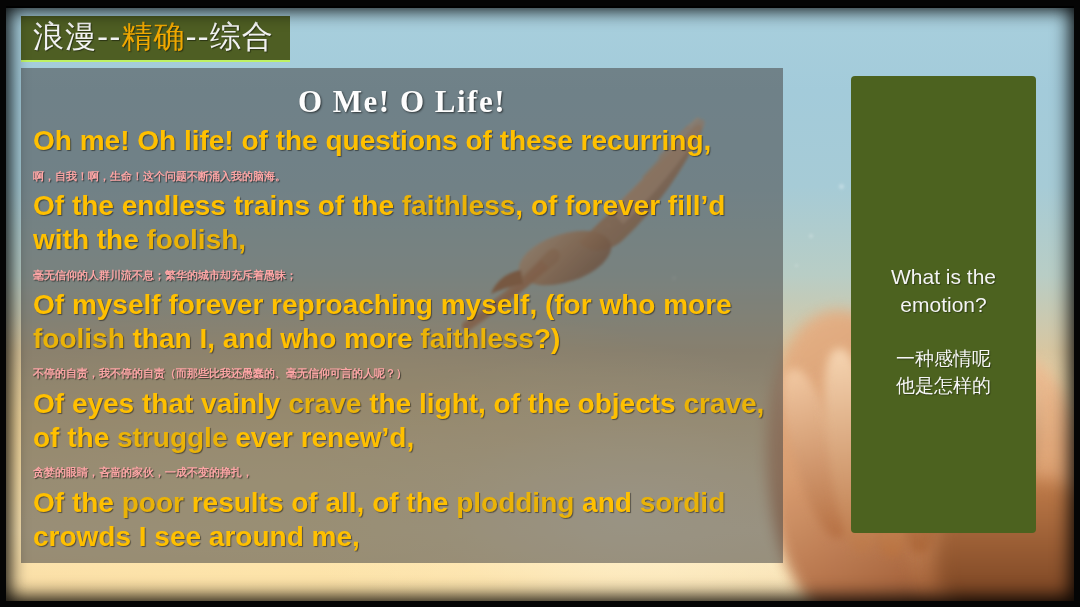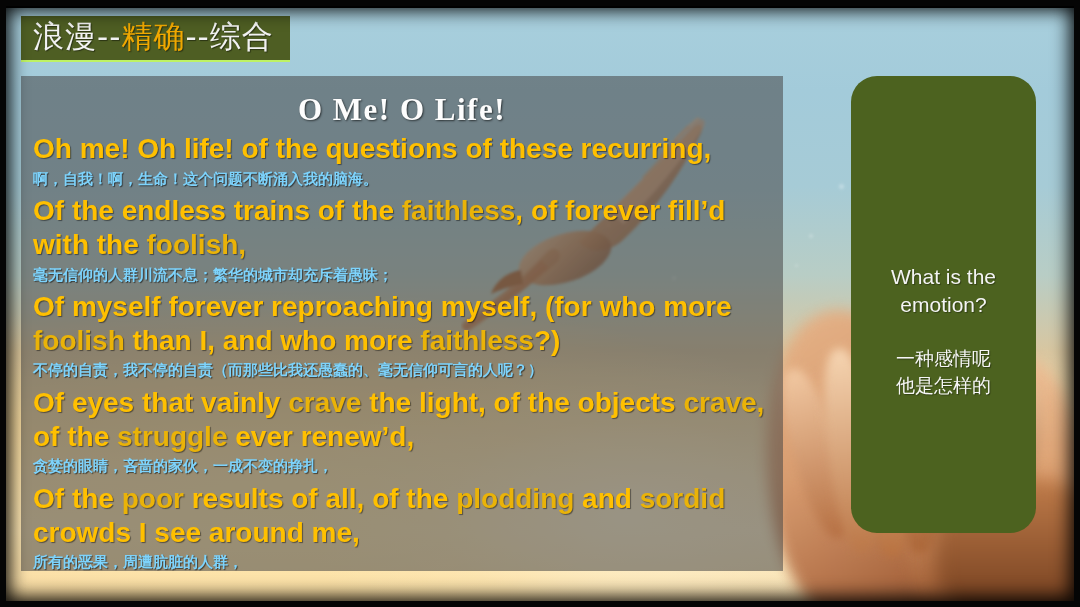--- a/index.html
+++ b/index.html
@@ -62,39 +62,39 @@
   
   .title-bar{position:absolute;left:21px;top:16px;z-index:30;
     background:#4e5e23;padding:3px 16px 6px 12px;
     border-bottom:2px solid #bef264;}
   .title-bar .t{font-size:31px;line-height:1.12;letter-spacing:1px;white-space:nowrap;
     font-family:"DejaVu Sans","Liberation Sans",sans-serif;}
   .tw{color:#f2f2f2;text-shadow:1px 1px 1px rgba(0,0,0,.45);}
   .to{color:#f0a800;text-shadow:1px 1px 1px rgba(0,0,0,.45);}
 
   
-  .poem{position:absolute;left:21px;top:76px;width:762px;height:495px;z-index:25;
+  .poem{position:absolute;left:21px;top:68px;width:762px;height:495px;z-index:25;
     background:rgba(70,70,70,.55);
     padding:0;overflow:hidden;}
   .poem-title{margin:16px 0 4px;text-align:center;color:#fdfdfd;
     font-family:"Liberation Serif","DejaVu Serif",serif;
     font-size:31px;font-weight:700;letter-spacing:1.5px;
     text-shadow:1px 1px 2px rgba(0,0,0,.6);}
   .stanza{padding:0 10px 0 12px;}
   .en{font-size:28px;font-weight:700;line-height:1.20;color:#FFC000;
       font-family:"Liberation Sans","DejaVu Sans",sans-serif;
       text-shadow:1px 1px 1px rgba(0,0,0,.45);margin:0 0 1px;}
   .en .hi{color:#eab308;}
-  .zh{font-size:15px;color:#7dd3fc;line-height:1.25;margin:4px 0 6px;
+  .zh{font-size:11px;color:#fca5a5;line-height:1.25;margin:12px 0 6px;
       font-family:"Liberation Serif","DejaVu Serif",serif;font-weight:700;
       text-shadow:1px 1px 1px rgba(0,0,0,.55);}
 
   
   .card{position:absolute;left:851px;top:76px;width:185px;height:457px;z-index:30;
-    background:#4c621f;border-radius:26px;
+    background:#4c621f;border-radius:4px;
     display:flex;flex-direction:column;justify-content:center;align-items:center;}
   .card-inner{width:100%;text-align:center;margin-top:52px;}
   .card-en{color:#f4f4f4;font-size:21px;line-height:1.34;
     text-shadow:1px 1px 1px rgba(0,0,0,.35);}
   .card-zh{color:#f6f6f6;font-size:19px;line-height:1.40;margin-top:26px;
     font-family:"DejaVu Sans","Liberation Sans",sans-serif;
     text-shadow:1px 1px 1px rgba(0,0,0,.35);}
 </style>
 </head>
 <body>

